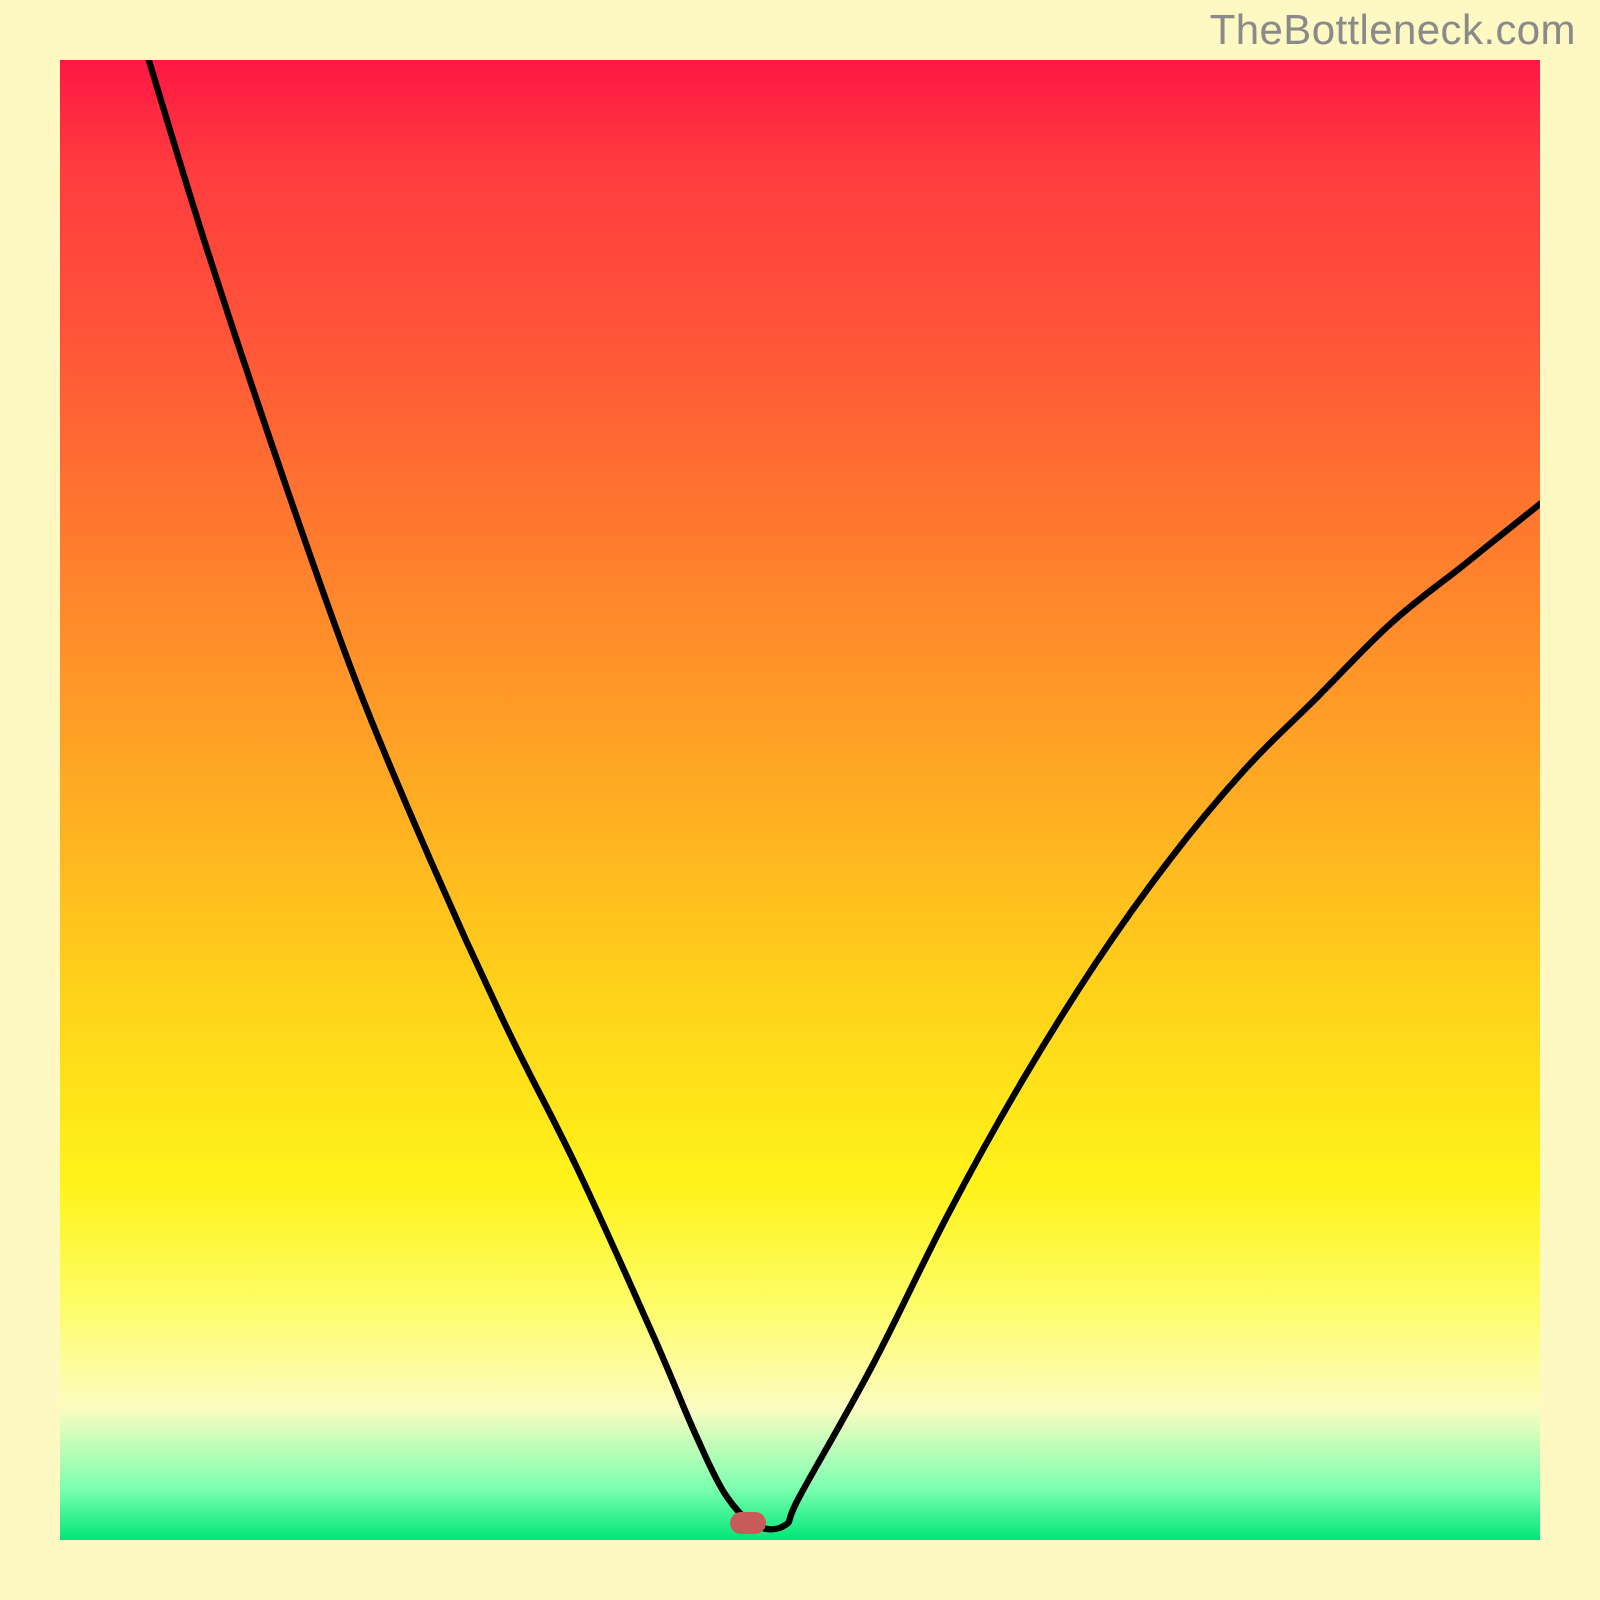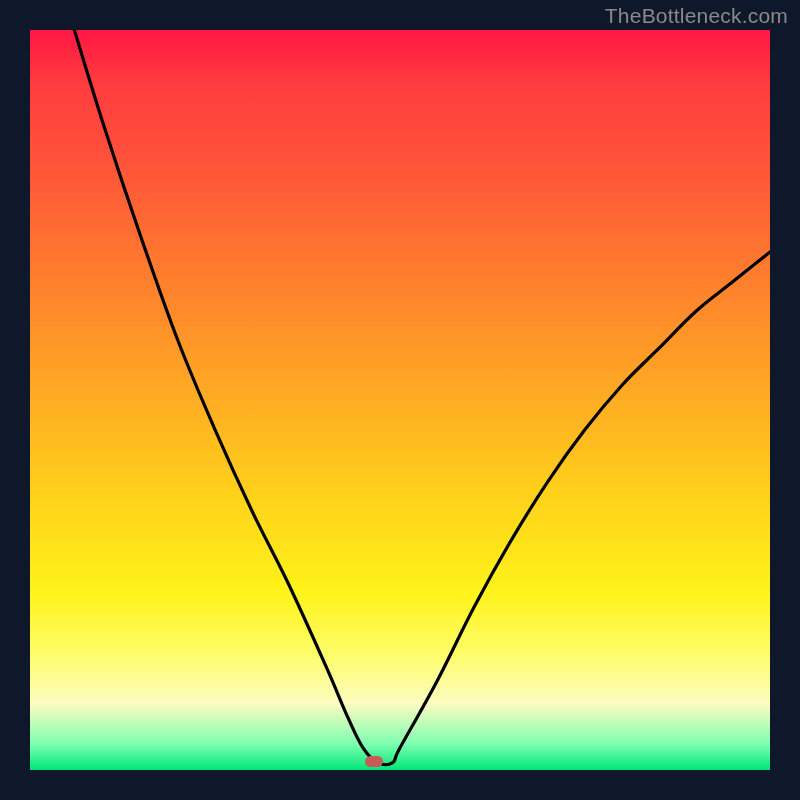--- a/index.html
+++ b/index.html
@@ -10,21 +10,21 @@
     background: #000;
     overflow: hidden;
     font-family: Arial, Helvetica, sans-serif;
   }
   .frame {
     position: absolute;
     top: 0;
     left: 0;
     width: 800px;
     height: 800px;
-    background: #0f172a;
+    background: #fef9c3;
   }
   .plot {
     position: absolute;
     top: 30px;
     left: 30px;
     width: 740px;
     height: 740px;
     background: linear-gradient(
       to bottom,
       #ff1744 0%,

